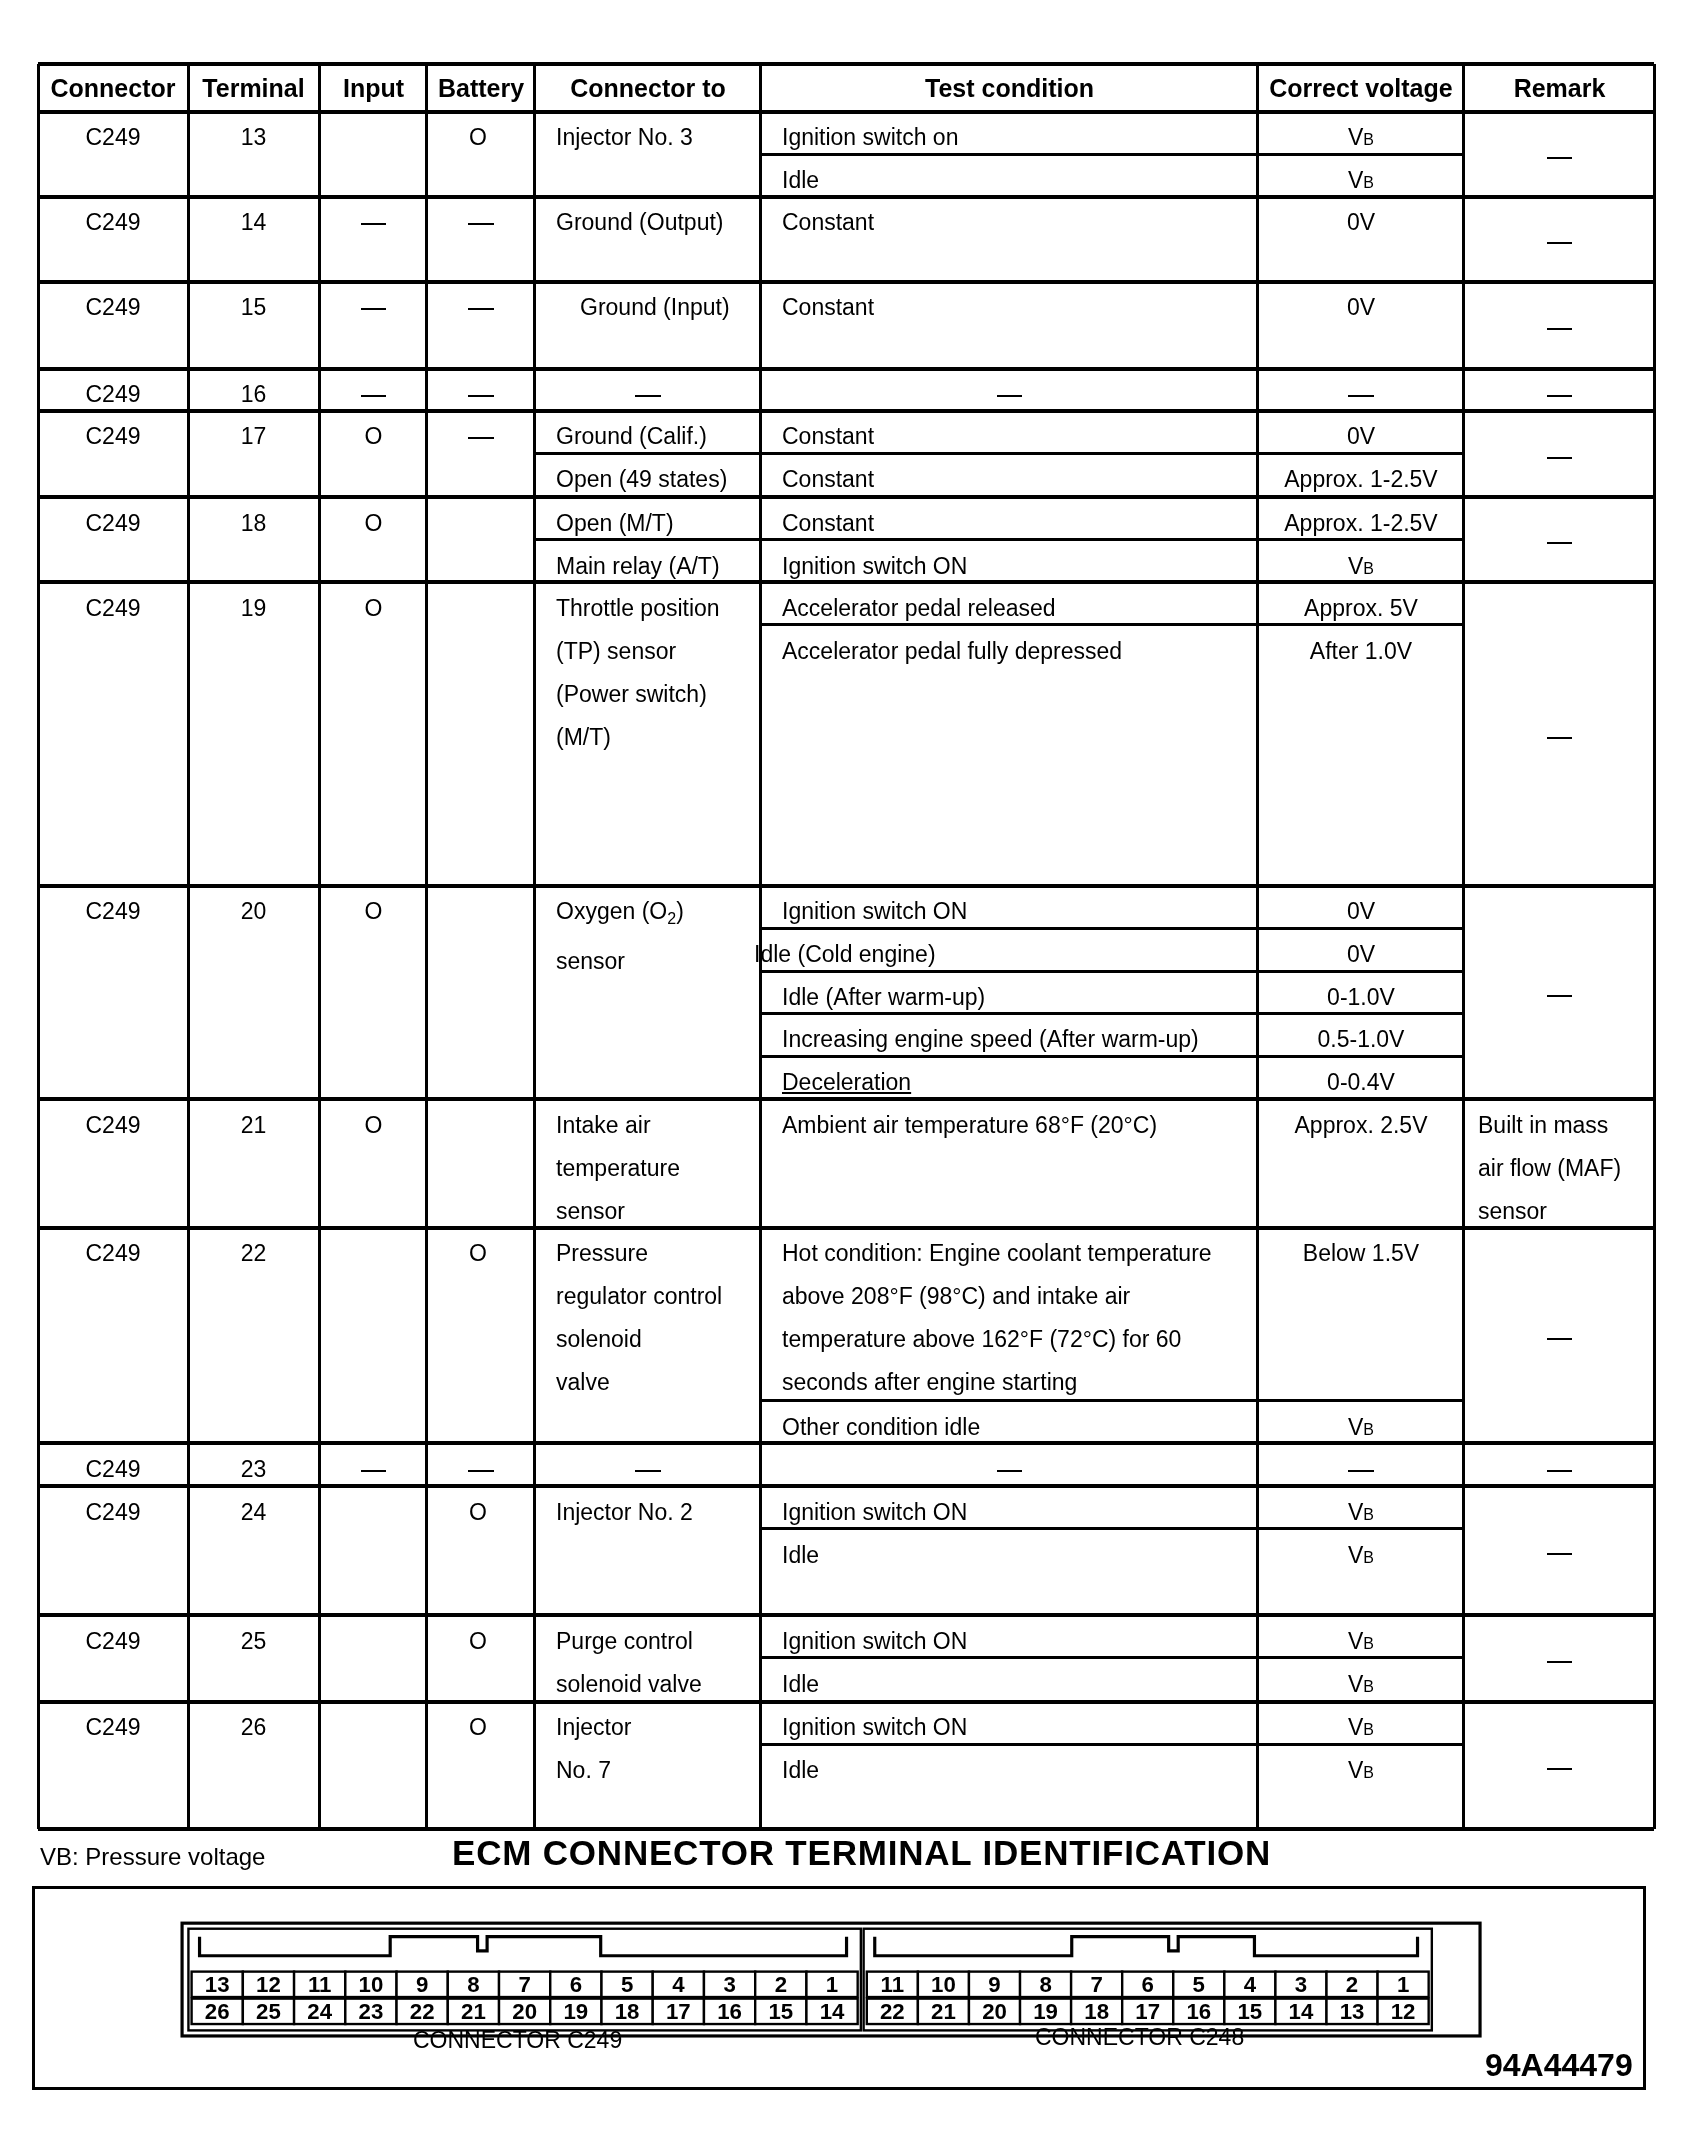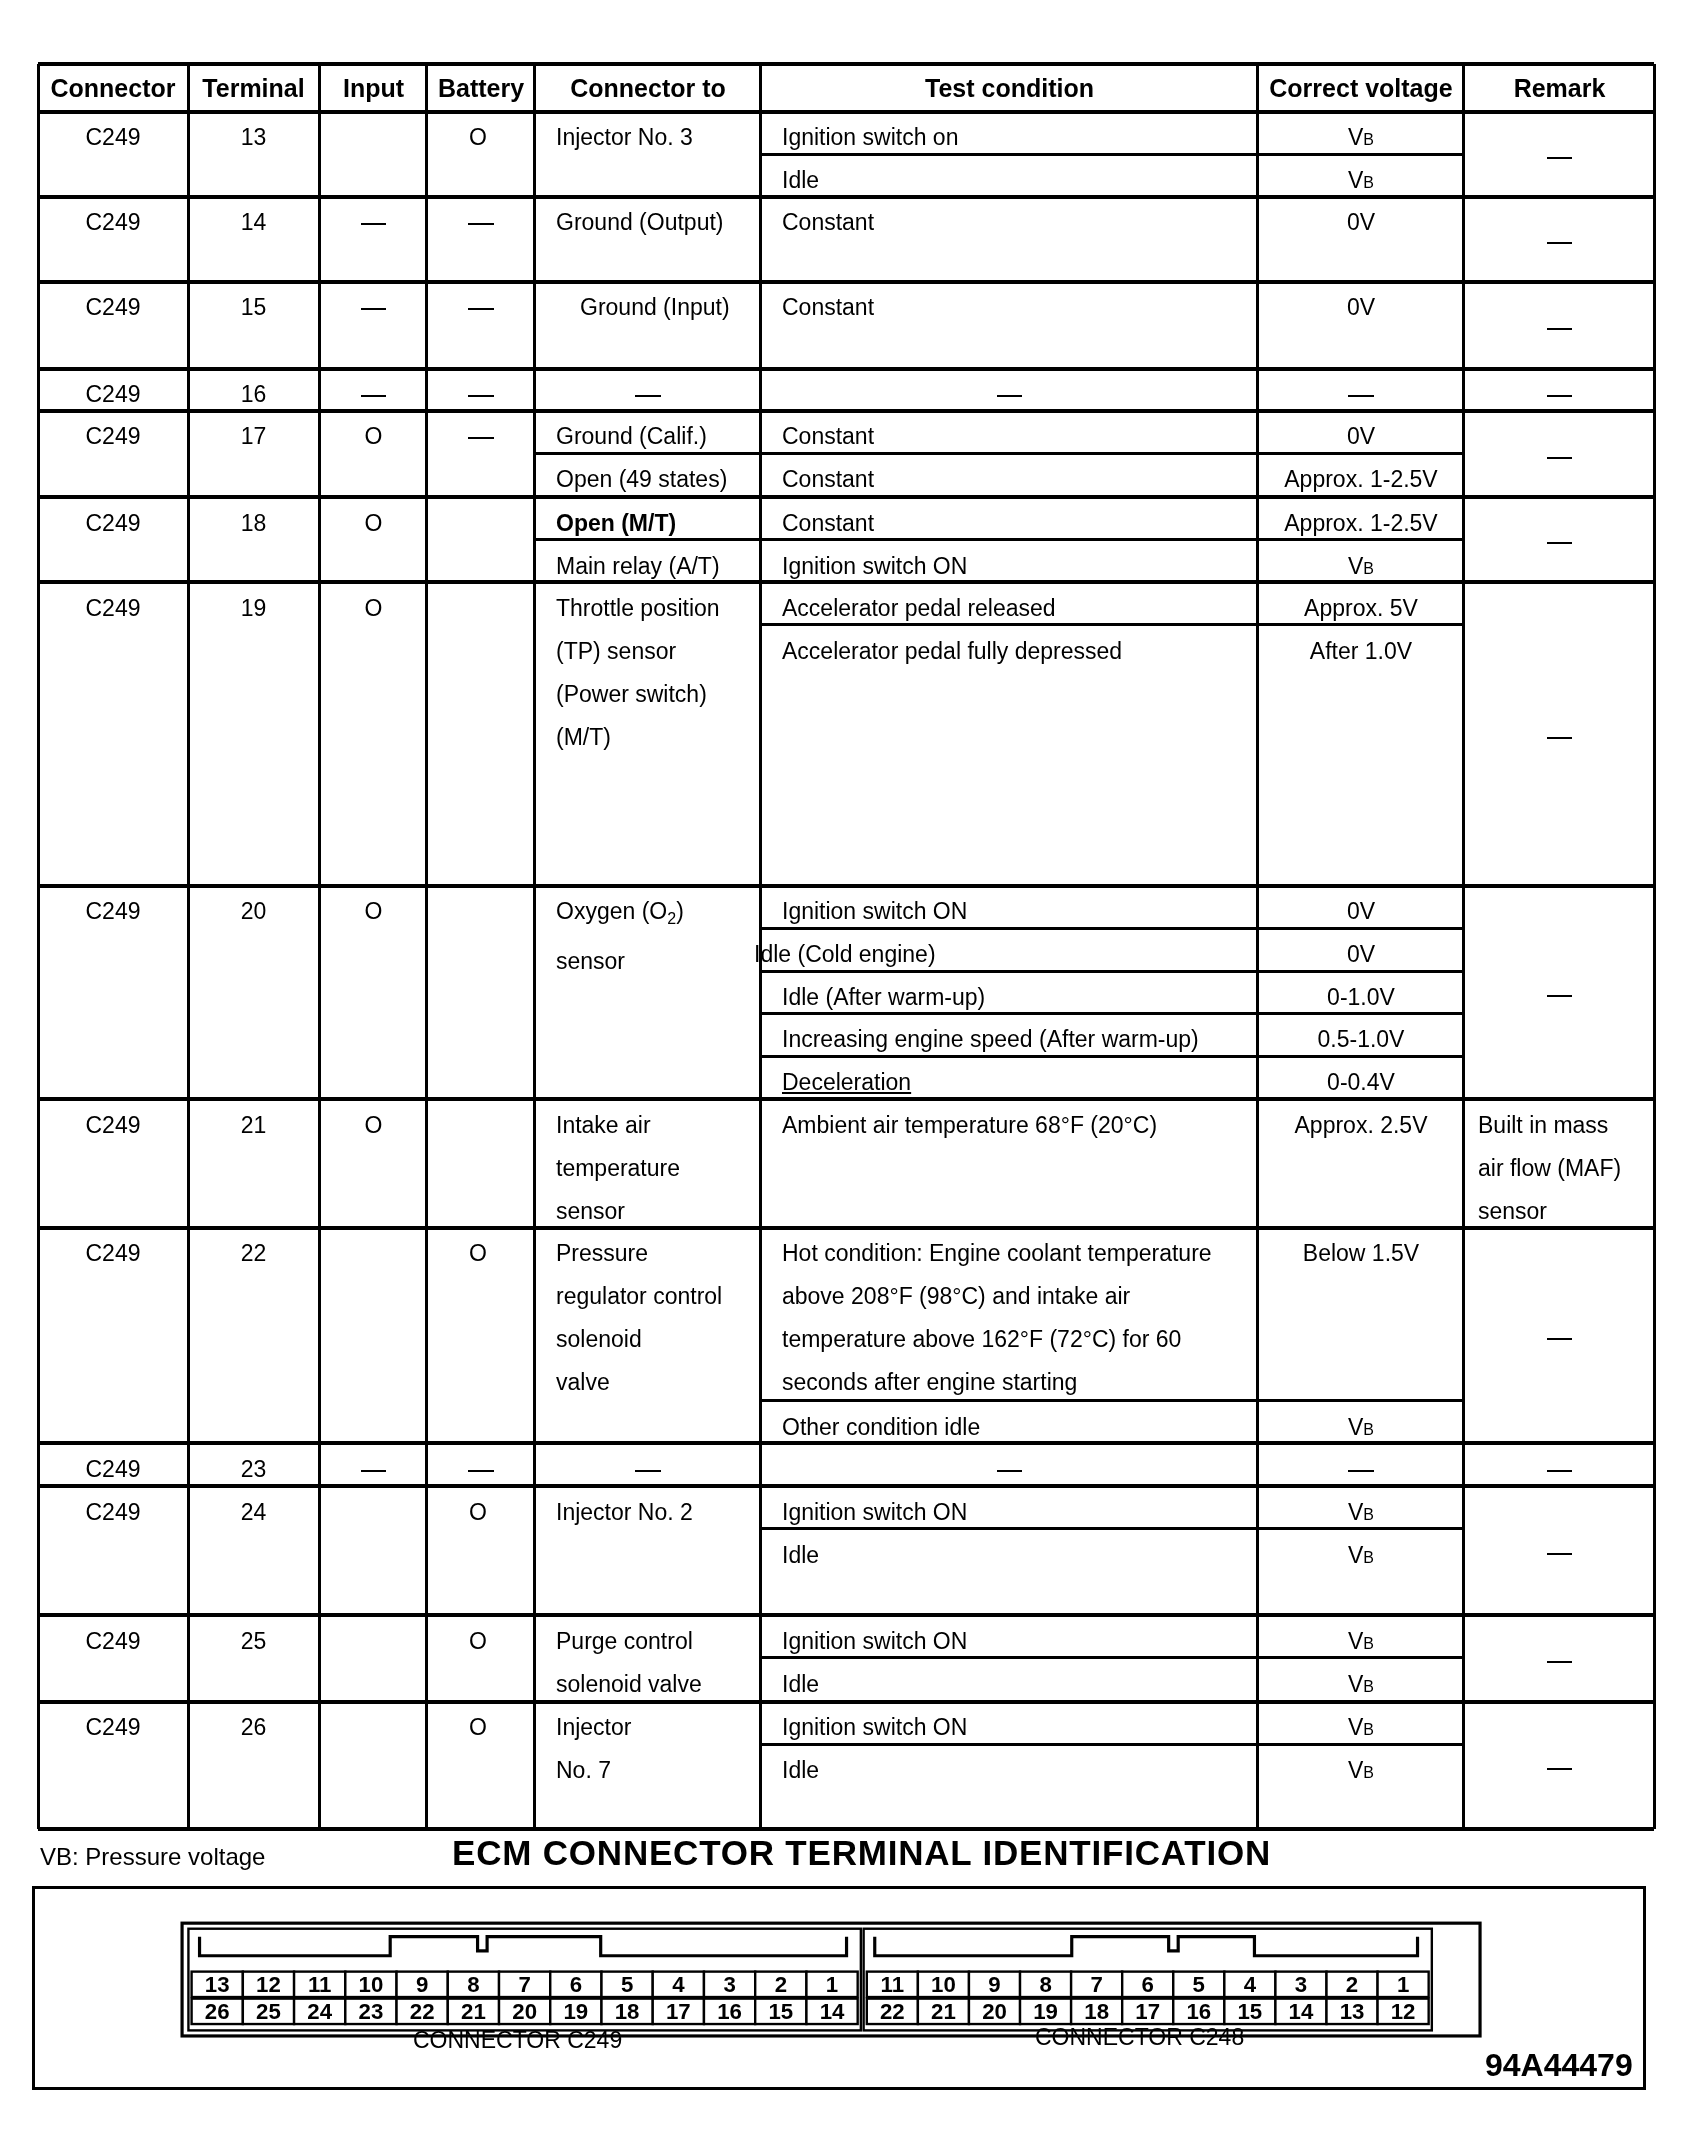--- a/index.html
+++ b/index.html
@@ -94,21 +94,21 @@
     <div class="cell c" style="left: 1258px; width: 206px; top: 415px;">0V</div>
     <div class="cell" style="left: 782px; width: 473px; top: 458px;">Constant</div>
     <div class="cell c" style="left: 1258px; width: 206px; top: 458px;">Approx. 1-2.5V</div>
     <div class="cell c" style="left: 1464px; width: 191px; top: 435px;"><span class="dash"></span></div>
     <div class="hline" style="left: 38px; width: 1616px; top: 495px; height: 4px;"></div>
     <div class="cell c" style="left: 38px; width: 150px; top: 502px;">C249</div>
     <div class="cell c" style="left: 188px; width: 131px; top: 502px;">18</div>
     <div class="cell c" style="left: 320px; width: 107px; top: 502px;">O</div>
     <div class="cell c" style="left: 427px; width: 108px; top: 502px;"></div>
     <div class="hline" style="left: 535px; width: 929px; top: 538px; height: 3.2px;"></div>
-    <div class="cell" style="left: 556px; width: 202px; top: 502px; font-weight: bold;">Open (M/T)</div>
+    <div class="cell" style="left: 556px; width: 202px; top: 502px;">Open (M/T)</div>
     <div class="cell" style="left: 556px; width: 202px; top: 545px;">Main relay (A/T)</div>
     <div class="cell" style="left: 782px; width: 473px; top: 502px;">Constant</div>
     <div class="cell c" style="left: 1258px; width: 206px; top: 502px;">Approx. 1-2.5V</div>
     <div class="cell" style="left: 782px; width: 473px; top: 545px;">Ignition switch ON</div>
     <div class="cell c" style="left: 1258px; width: 206px; top: 545px;">V<span class="vbs">B</span></div>
     <div class="cell c" style="left: 1464px; width: 191px; top: 520px;"><span class="dash"></span></div>
     <div class="hline" style="left: 38px; width: 1616px; top: 580px; height: 4px;"></div>
     <div class="cell c" style="left: 38px; width: 150px; top: 587px;">C249</div>
     <div class="cell c" style="left: 188px; width: 131px; top: 587px;">19</div>
     <div class="cell c" style="left: 320px; width: 107px; top: 587px;">O</div>

